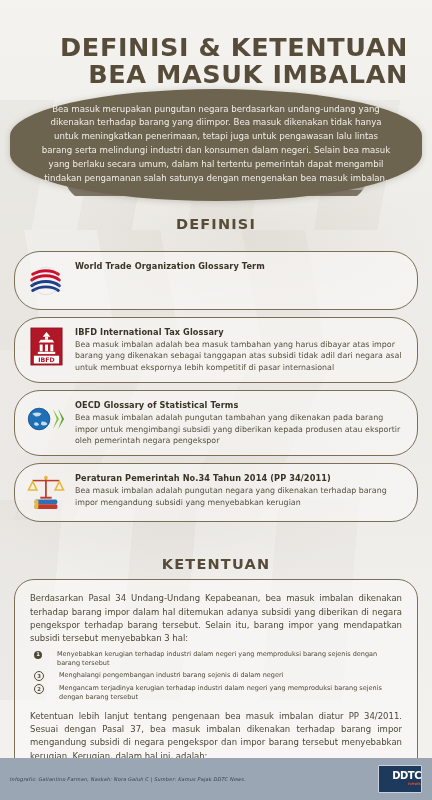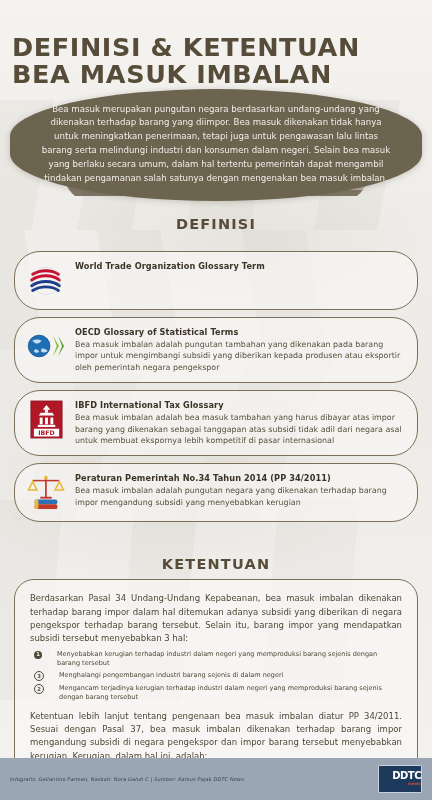--- a/index.html
+++ b/index.html
@@ -27,21 +27,21 @@
     background:linear-gradient(80deg,rgba(205,198,188,.3) 0 10%,rgba(244,242,238,.25) 10% 26%,rgba(198,188,176,.26) 26% 40%,
     rgba(243,241,237,.2) 40% 58%,rgba(204,196,185,.24) 58% 72%,rgba(242,240,236,.2) 72% 100%);}
   .bg-b3{top:350px;height:170px;
     background:linear-gradient(115deg,rgba(232,229,224,.25) 0 18%,rgba(196,188,176,.22) 18% 30%,rgba(240,238,234,.22) 30% 50%,
     rgba(201,193,182,.2) 50% 66%,rgba(243,241,238,.22) 66% 100%);}
   .bg-b4{top:500px;height:200px;
     background:linear-gradient(95deg,rgba(198,190,179,.26) 0 14%,rgba(240,238,233,.2) 14% 30%,rgba(194,185,173,.24) 30% 44%,
     rgba(242,240,236,.2) 44% 62%,rgba(200,192,181,.22) 62% 80%,rgba(241,239,235,.2) 80% 100%);}
 
   
-  .header{position:relative;padding:34px 12px 4px;text-align:left;z-index:3;}
+  .header{position:relative;padding:34px 24px 4px;text-align:right;z-index:3;}
   .title{
     color:#574c39;font-weight:800;letter-spacing:.6px;line-height:1.07;
     font-size:25.5px;text-transform:uppercase;
     font-family:"DejaVu Sans", sans-serif;
   }
   .title .l2{display:block;}
 
   
   .hero-art{position:absolute;left:0;right:0;top:86px;height:110px;z-index:1;pointer-events:none;}
 
@@ -168,36 +168,20 @@
             <path d="M6 14 C14 9 26 9 33 14" stroke="#c8102e"></path>
             <path d="M5 20 C13 14 27 14 34 20" stroke="#c8102e"></path>
             <path d="M5 26 C13 20 27 20 34 26" stroke="#1d3f8b"></path>
             <path d="M6 31 C14 26 26 26 33 31" stroke="#1d3f8b"></path>
           </g>
           <ellipse cx="20" cy="21" rx="14.5" ry="14.5" fill="none" stroke="#9aa0a6" stroke-width="0.7" opacity="0.35"></ellipse>
         </svg>
       </div>
       <div class="body">
         <div class="ttl">World Trade Organization Glossary Term</div>
-      </div>
-    </div>
-
-    <div class="card">
-      <div class="ico">
-        <svg width="38" height="34" viewBox="0 0 44 34">
-          <circle cx="14" cy="17" r="12.5" fill="#1f6fb5"></circle>
-          <path d="M6 11 Q12 8 17 11 Q14 15 10 14 Z M17 20 Q22 19 24 23 Q19 26 16 23 Z M9 21 Q13 20 14 24 Q10 26 8 23 Z" fill="#cfe3f3" opacity="0.95"></path>
-          <circle cx="14" cy="17" r="12.5" fill="none" stroke="#17548c" stroke-width="1"></circle>
-          <path d="M30 5 L37 17 L30 29 L34.5 17 Z" fill="#86bc3f"></path>
-          <path d="M36 5 L43 17 L36 29 L40.5 17 Z" fill="#5fa233"></path>
-        </svg>
-      </div>
-      <div class="body">
-        <div class="ttl">OECD Glossary of Statistical Terms</div>
-        <div class="desc">Bea masuk imbalan adalah pungutan tambahan yang dikenakan pada barang impor untuk mengimbangi subsidi yang diberikan kepada produsen atau eksportir oleh pemerintah negara pengekspor</div>
       </div>
     </div>
 
     <div class="card">
       <div class="ico">
         <svg width="33" height="39" viewBox="0 0 34 40">
           <rect x="1" y="1" width="32" height="38" fill="#b01727" stroke="#8d1020" stroke-width="1"></rect>
           <g fill="#ffffff">
             <path d="M17 5 L21 10 L13 10 Z"></path>
             <rect x="15.4" y="10" width="3.2" height="3"></rect>
@@ -212,20 +196,36 @@
         </svg>
       </div>
       <div class="body">
         <div class="ttl">IBFD International Tax Glossary</div>
         <div class="desc">Bea masuk imbalan adalah bea masuk tambahan yang harus dibayar atas impor barang yang dikenakan sebagai tanggapan atas subsidi tidak adil dari negara asal untuk membuat ekspornya lebih kompetitif di pasar internasional</div>
       </div>
     </div>
 
     <div class="card">
       <div class="ico">
+        <svg width="38" height="34" viewBox="0 0 44 34">
+          <circle cx="14" cy="17" r="12.5" fill="#1f6fb5"></circle>
+          <path d="M6 11 Q12 8 17 11 Q14 15 10 14 Z M17 20 Q22 19 24 23 Q19 26 16 23 Z M9 21 Q13 20 14 24 Q10 26 8 23 Z" fill="#cfe3f3" opacity="0.95"></path>
+          <circle cx="14" cy="17" r="12.5" fill="none" stroke="#17548c" stroke-width="1"></circle>
+          <path d="M30 5 L37 17 L30 29 L34.5 17 Z" fill="#86bc3f"></path>
+          <path d="M36 5 L43 17 L36 29 L40.5 17 Z" fill="#5fa233"></path>
+        </svg>
+      </div>
+      <div class="body">
+        <div class="ttl">OECD Glossary of Statistical Terms</div>
+        <div class="desc">Bea masuk imbalan adalah pungutan tambahan yang dikenakan pada barang impor untuk mengimbangi subsidi yang diberikan kepada produsen atau eksportir oleh pemerintah negara pengekspor</div>
+      </div>
+    </div>
+
+    <div class="card">
+      <div class="ico">
         <svg width="38" height="38" viewBox="0 0 40 40">
           <rect x="19" y="6" width="1.8" height="20" fill="#c0392b"></rect>
           <rect x="6" y="7.2" width="28" height="1.6" fill="#c0392b"></rect>
           <circle cx="19.9" cy="5" r="2" fill="#e8b93a"></circle>
           <path d="M6 9 L1.5 18 L10.5 18 Z" fill="none" stroke="#e8b93a" stroke-width="1.6"></path>
           <path d="M34 9 L29.5 18 L38.5 18 Z" fill="none" stroke="#e8b93a" stroke-width="1.6"></path>
           <rect x="14" y="25" width="12" height="2" fill="#c0392b"></rect>
           <rect x="8" y="28" width="24" height="5" rx="2.2" fill="#2f6fb5"></rect>
           <rect x="8" y="33" width="24" height="5" rx="1.6" fill="#c0392b"></rect>
           <rect x="8" y="28" width="4" height="10" rx="1.5" fill="#e8b93a"></rect>

